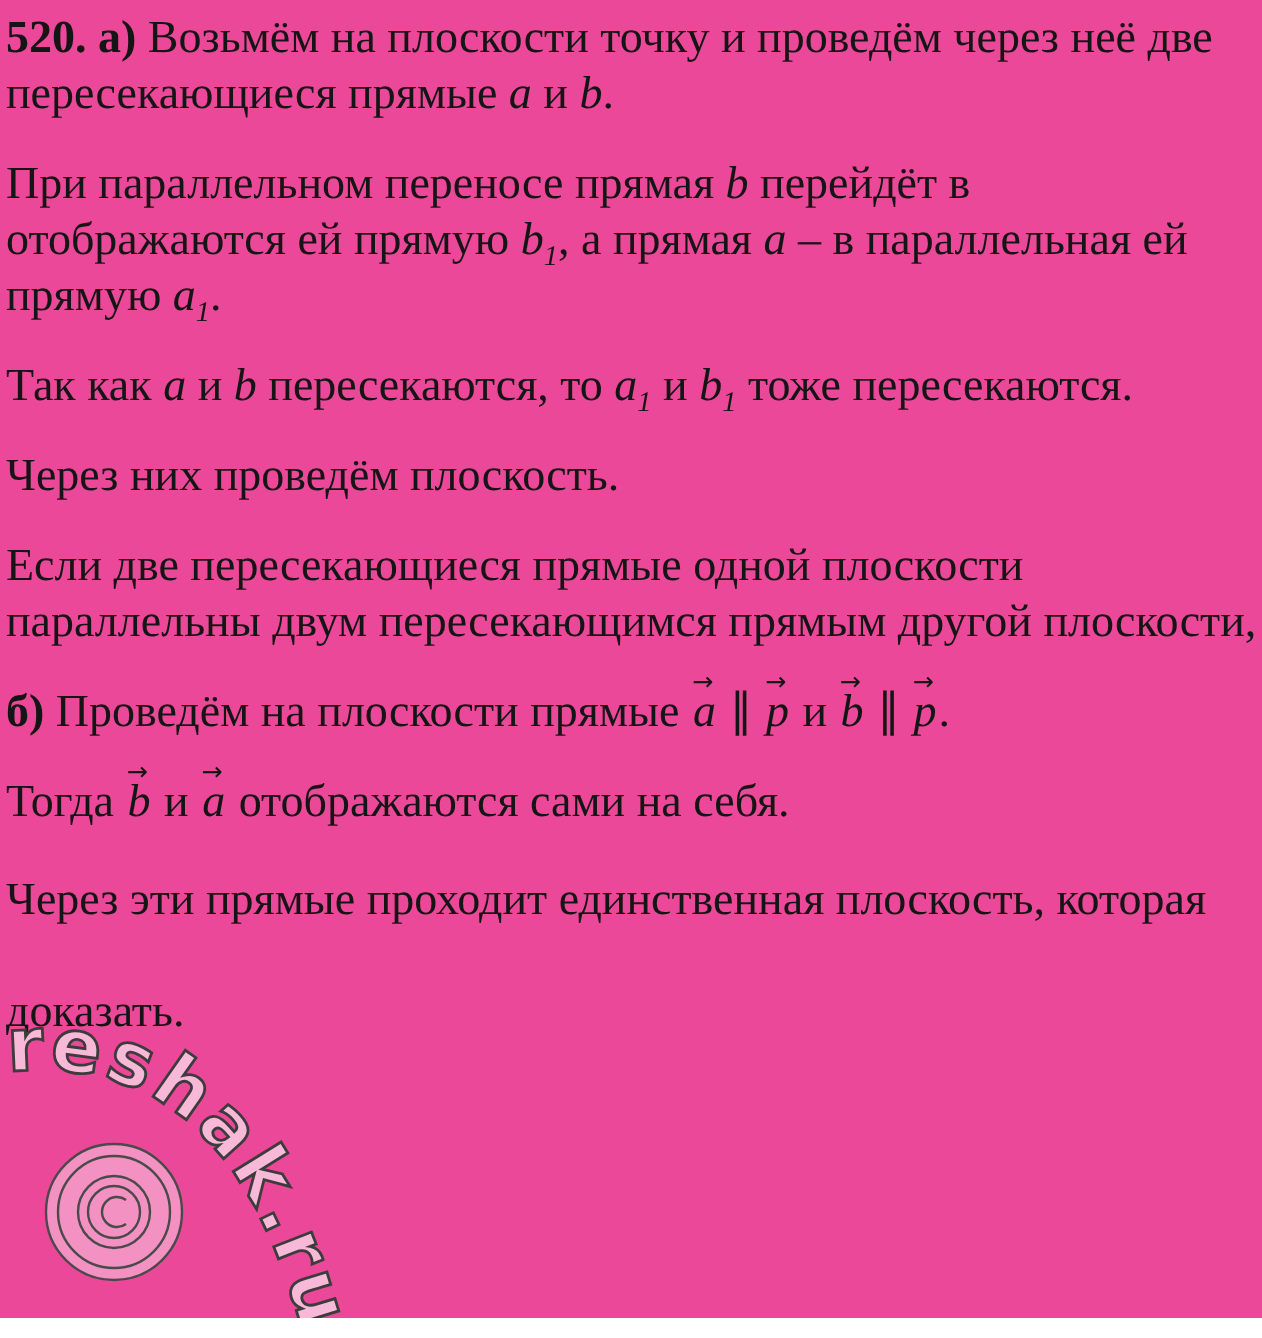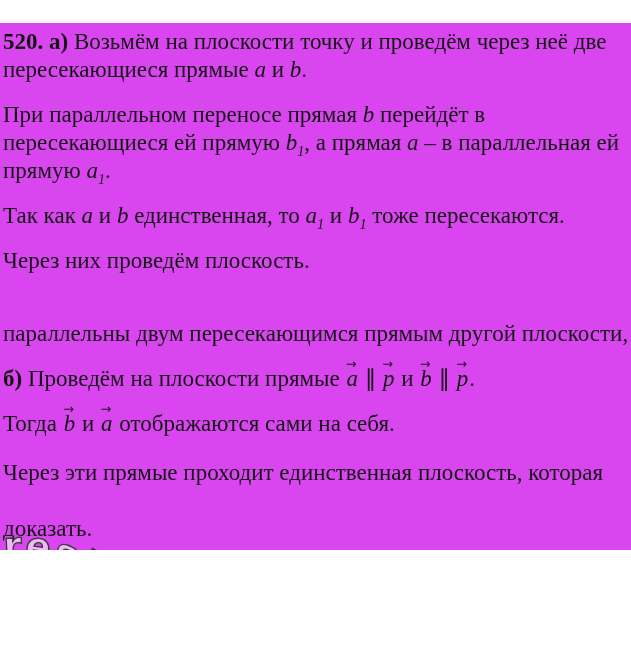--- a/index.html
+++ b/index.html
@@ -1,26 +1,25 @@
 <!DOCTYPE html>
 <html><head>
 <meta charset="utf-8">
 <style>
   html, body { margin: 0; padding: 0; background: #ffffff; }
   .page {
     position: relative;
     width: 631px;
-    height: 527px;
-    background: #d946ef;
+    height: 659px;
+    background: #ec4899;
     overflow: hidden;
     font-family: "Liberation Serif", serif;
     font-size: 23px;
     line-height: 28px;
     color: #151515;
-    margin-top: 23px;
   }
   .doc { padding: 5px 0 0 3px; }
   .para { margin: 0 0 17px 0; white-space: nowrap; }
   .para:nth-child(n+7) { margin-bottom: 21px; }
   .bold { font-weight: bold; }
   .ital { font-style: italic; }
   sub.ital { font-size: 0.62em; line-height: 0; }
   .vec { position: relative; display: inline-block; font-style: italic; padding: 0 1px; }
   .vec::after {
     content: "\2192";
@@ -51,24 +50,24 @@
   .wm-ring { fill: none; stroke: #4a4a4a; stroke-width: 1.2; }
   .wm-ring-outer { fill: rgba(255,255,255,0.40); stroke: #4a4a4a; stroke-width: 1.2; }
 </style>
 </head>
 <body>
 
 <div class="page">
 
   <div class="doc">
       <p class="para"><span class="bold">520. а) </span><span>Возьмём на плоскости точку и проведём через неё две</span><br><span>пересекающиеся прямые </span><span class="ital">a</span><span> и </span><span class="ital">b</span><span>.</span></p>
-      <p class="para"><span>При параллельном переносе прямая </span><span class="ital">b</span><span> перейдёт в</span><br><span>пересекающиеся ей прямую </span><span class="ital">b</span><sub class="ital">1</sub><span>, а прямая </span><span class="ital">a</span><span> – в параллельная ей</span><br><span>прямую </span><span class="ital">a</span><sub class="ital">1</sub><span>.</span></p>
-      <p class="para"><span>Так как </span><span class="ital">a</span><span> и </span><span class="ital">b</span><span> единственная, то </span><span class="ital">a</span><sub class="ital">1</sub><span> и </span><span class="ital">b</span><sub class="ital">1</sub><span> тоже пересекаются.</span></p>
+      <p class="para"><span>При параллельном переносе прямая </span><span class="ital">b</span><span> перейдёт в</span><br><span>отображаются ей прямую </span><span class="ital">b</span><sub class="ital">1</sub><span>, а прямая </span><span class="ital">a</span><span> – в параллельная ей</span><br><span>прямую </span><span class="ital">a</span><sub class="ital">1</sub><span>.</span></p>
+      <p class="para"><span>Так как </span><span class="ital">a</span><span> и </span><span class="ital">b</span><span> пересекаются, то </span><span class="ital">a</span><sub class="ital">1</sub><span> и </span><span class="ital">b</span><sub class="ital">1</sub><span> тоже пересекаются.</span></p>
       <p class="para"><span>Через них проведём плоскость.</span></p>
-      <p class="para"><br><span>параллельны двум пересекающимся прямым другой плоскости,</span><br></p>
+      <p class="para"><span>Если две пересекающиеся прямые одной плоскости</span><br><span>параллельны двум пересекающимся прямым другой плоскости,</span><br></p>
       <p class="para"><span class="bold">б) </span><span>Проведём на плоскости прямые </span><span class="vec">a</span><span> ∥ </span><span class="vec">p</span><span> и </span><span class="vec">b</span><span> ∥ </span><span class="vec">p</span><span>.</span></p>
       <p class="para"><span>Тогда </span><span class="vec">b</span><span> и </span><span class="vec">a</span><span> отображаются сами на себя.</span></p>
       <p class="para"><span>Через эти прямые проходит единственная плоскость, которая</span><br><br><span>доказать.</span></p>
     </div>
 
   <svg class="watermark" viewBox="0 0 631 669" xmlns="http://www.w3.org/2000/svg">
     <defs>
       <path id="wm-curve" d="M 4 536 Q 112 524 150 662" fill="none"></path>
     </defs>
     <g>

